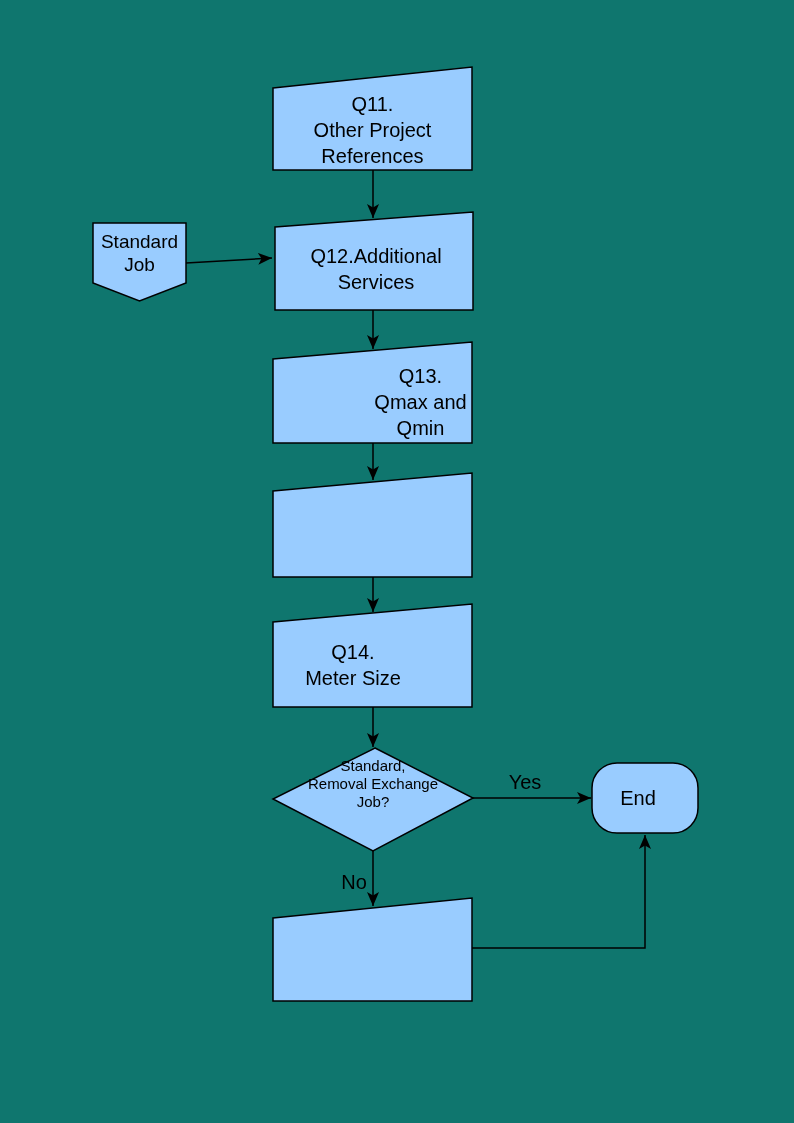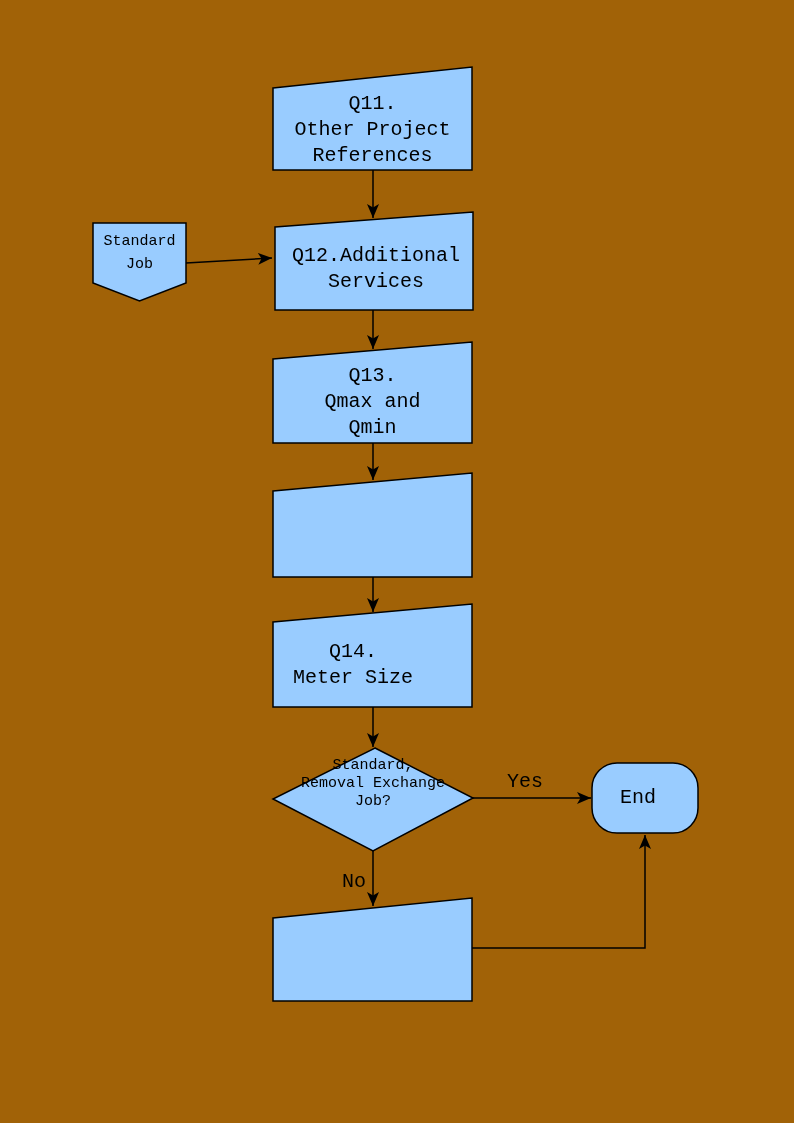--- a/index.html
+++ b/index.html
@@ -4,48 +4,48 @@
 <style>
   html, body {
     margin: 0;
     padding: 0;
     background: #ffffff;
   }
   .canvas {
     position: relative;
     width: 794px;
     height: 1123px;
-    background: #a16207;
-    font-family: Liberation Mono, monospace;
+    background: #0f766e;
+    font-family: Liberation Sans, sans-serif;
     overflow: hidden;
   }
   .shapes {
     position: absolute;
     left: 0;
     top: 0;
   }
   .label {
     position: absolute;
     display: flex;
     align-items: center;
     justify-content: center;
     text-align: center;
     color: #000000;
     white-space: pre-line;
     pointer-events: none;
   }
   .fs-box   { font-size: 20px; line-height: 26px; }
-  .fs-pent  { font-size: 15px; line-height: 23px; }
+  .fs-pent  { font-size: 19px; line-height: 23px; }
   .fs-diam  { font-size: 15px; line-height: 18px; }
   .fs-edge  { font-size: 20px; line-height: 24px; }
 
   .lbl-q11      { left: 273px; top:  90px; width: 199px; height:  80px; }
   .lbl-standard { left:  93px; top: 223px; width:  93px; height:  60px; }
   .lbl-q12      { left: 288px; top: 228px; width: 176px; height:  82px; }
-  .lbl-q13      { left: 273px; top: 360px; width: 199px; height:  83px; }
+  .lbl-q13      { left: 273px; top: 360px; width: 199px; height:  83px; padding-left: 48px; }
   .lbl-q13a     { left: 273px; top: 492px; width: 199px; height:  85px; }
   .lbl-q14      { left: 273px; top: 623px; width: 160px; height:  84px; }
   .lbl-decision { left: 273px; top: 756px; width: 200px; height:  56px; }
   .lbl-end      { left: 592px; top: 763px; width: 92px; height:  70px; }
   .lbl-q15      { left: 273px; top: 919px; width: 199px; height:  82px; }
   .lbl-yes      { left: 490px; top: 770px; width:  70px; height:  24px; }
   .lbl-no       { left: 326px; top: 870px; width:  56px; height:  24px; }
 </style>
 </head>
 <body>

